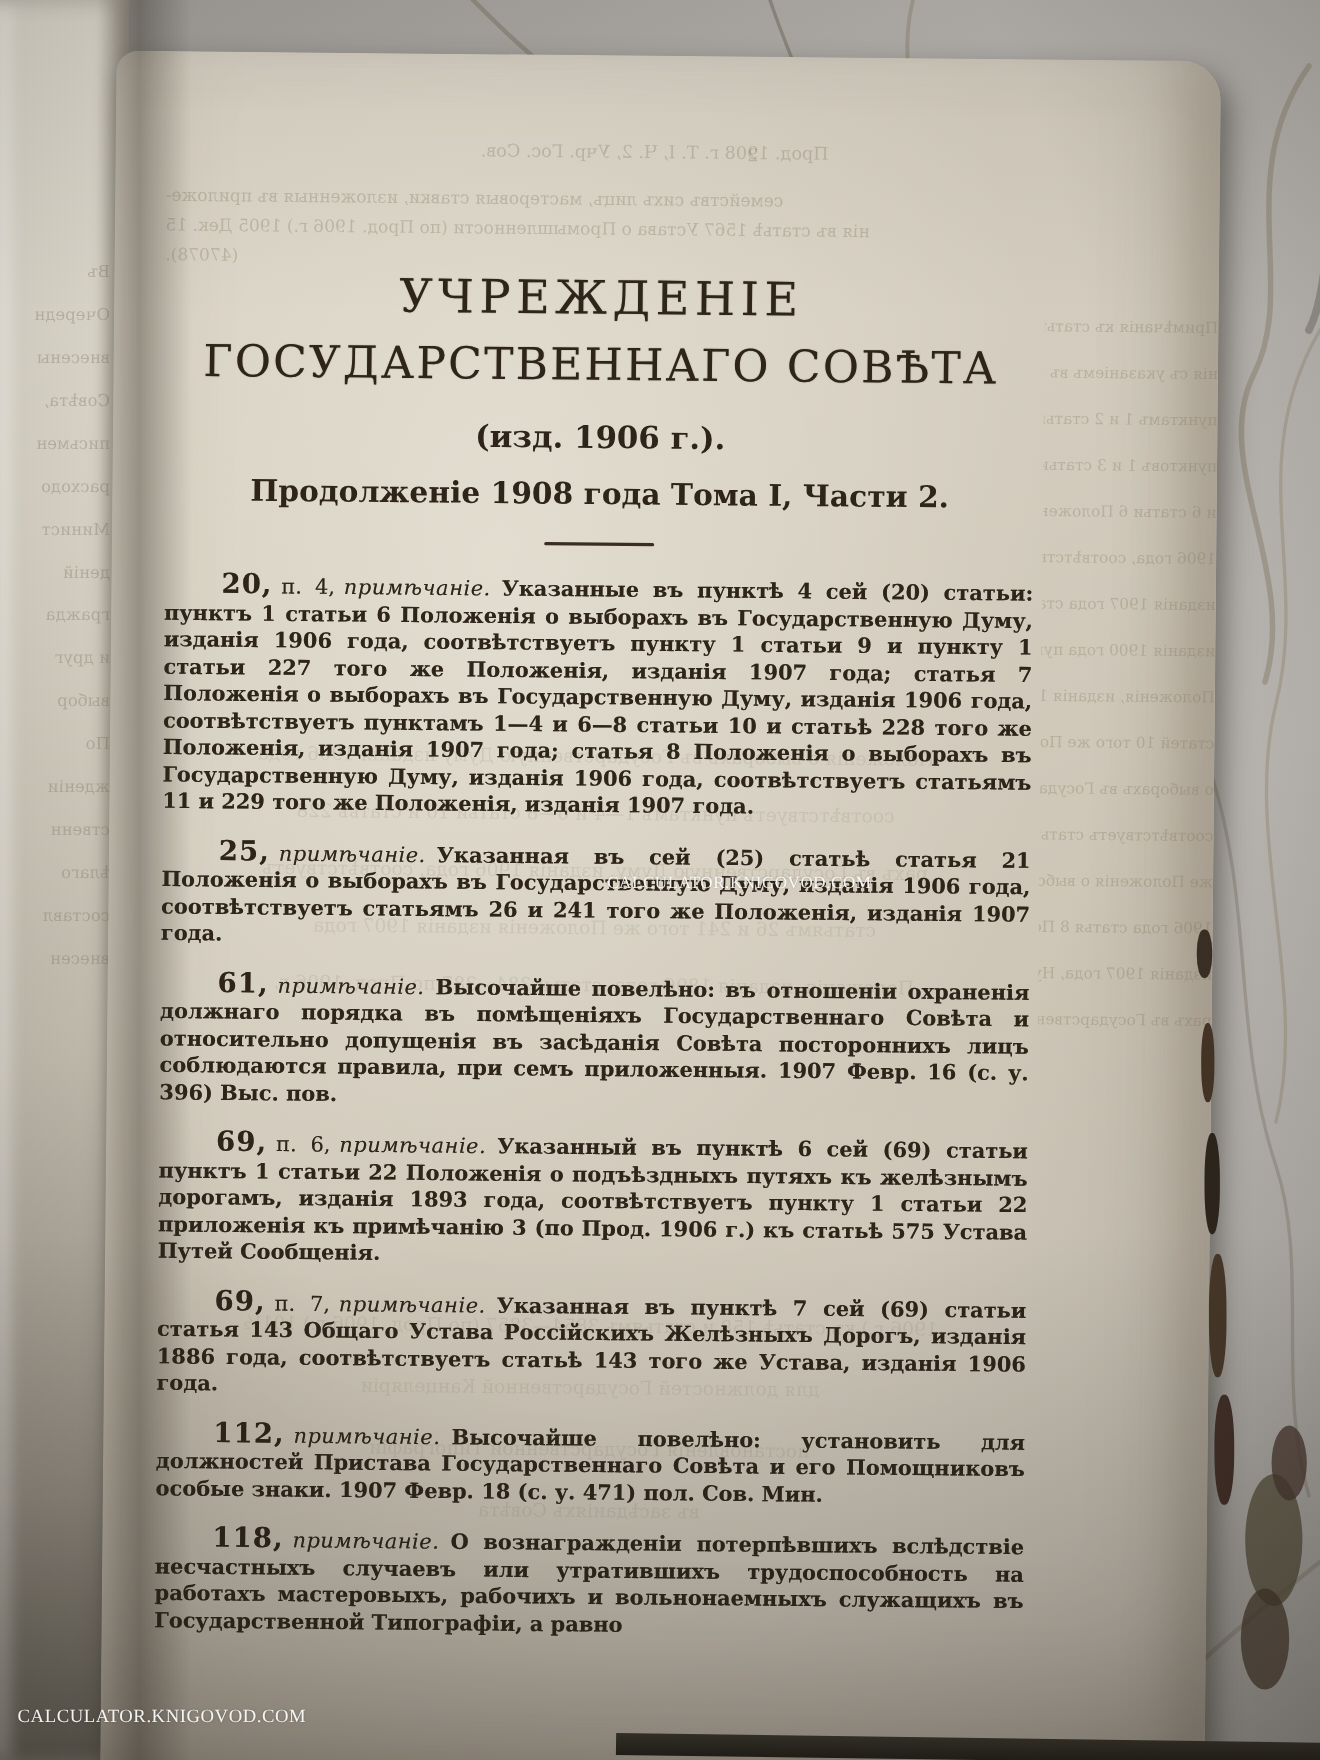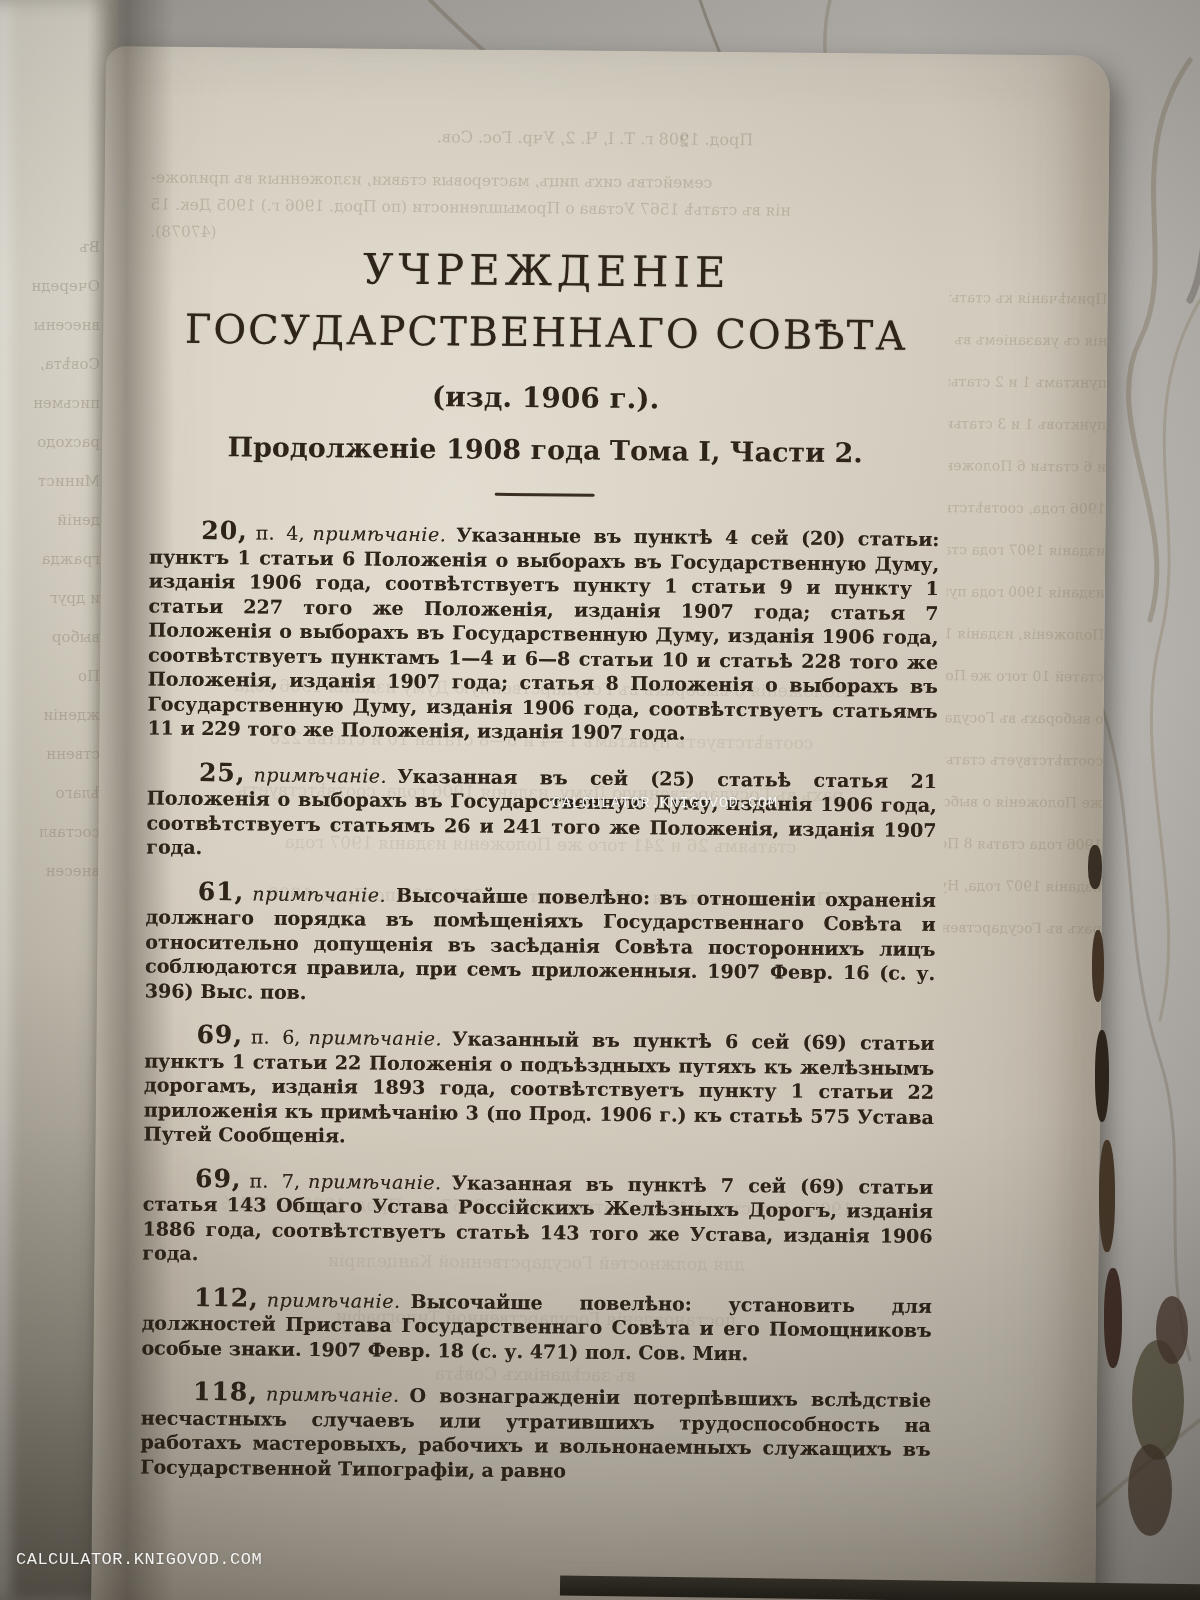--- a/index.html
+++ b/index.html
@@ -79,21 +79,21 @@
   
   .vignette {
     position:absolute; inset:0; z-index:4; pointer-events:none;
     background:
       linear-gradient(180deg, rgba(30,26,20,.08) 0%, rgba(30,26,20,0) 18%, rgba(30,26,20,0) 70%, rgba(28,24,18,.22) 100%),
       radial-gradient(ellipse at 45% 32%, rgba(0,0,0,0) 50%, rgba(32,27,21,.16) 82%, rgba(26,22,16,.3) 100%);
   }
   
   .wm {
     position:absolute; z-index:6; color:rgba(255,255,255,.93);
-    font-family:Liberation Mono, monospace; letter-spacing:.5px;
+    font-family:Liberation Serif, serif; letter-spacing:.5px;
     text-shadow:0 0 2px rgba(0,0,0,.25);
   }
   .wm-center { left:552px; top:794px; font-size:15.5px; }
   .wm-bottom { left:16px;  top:1550px; font-size:17px; }
 </style>
 </head>
 <body>
 
 <svg class="marble" width="1200" height="1600" viewBox="0 0 1200 1600">
   <defs>

